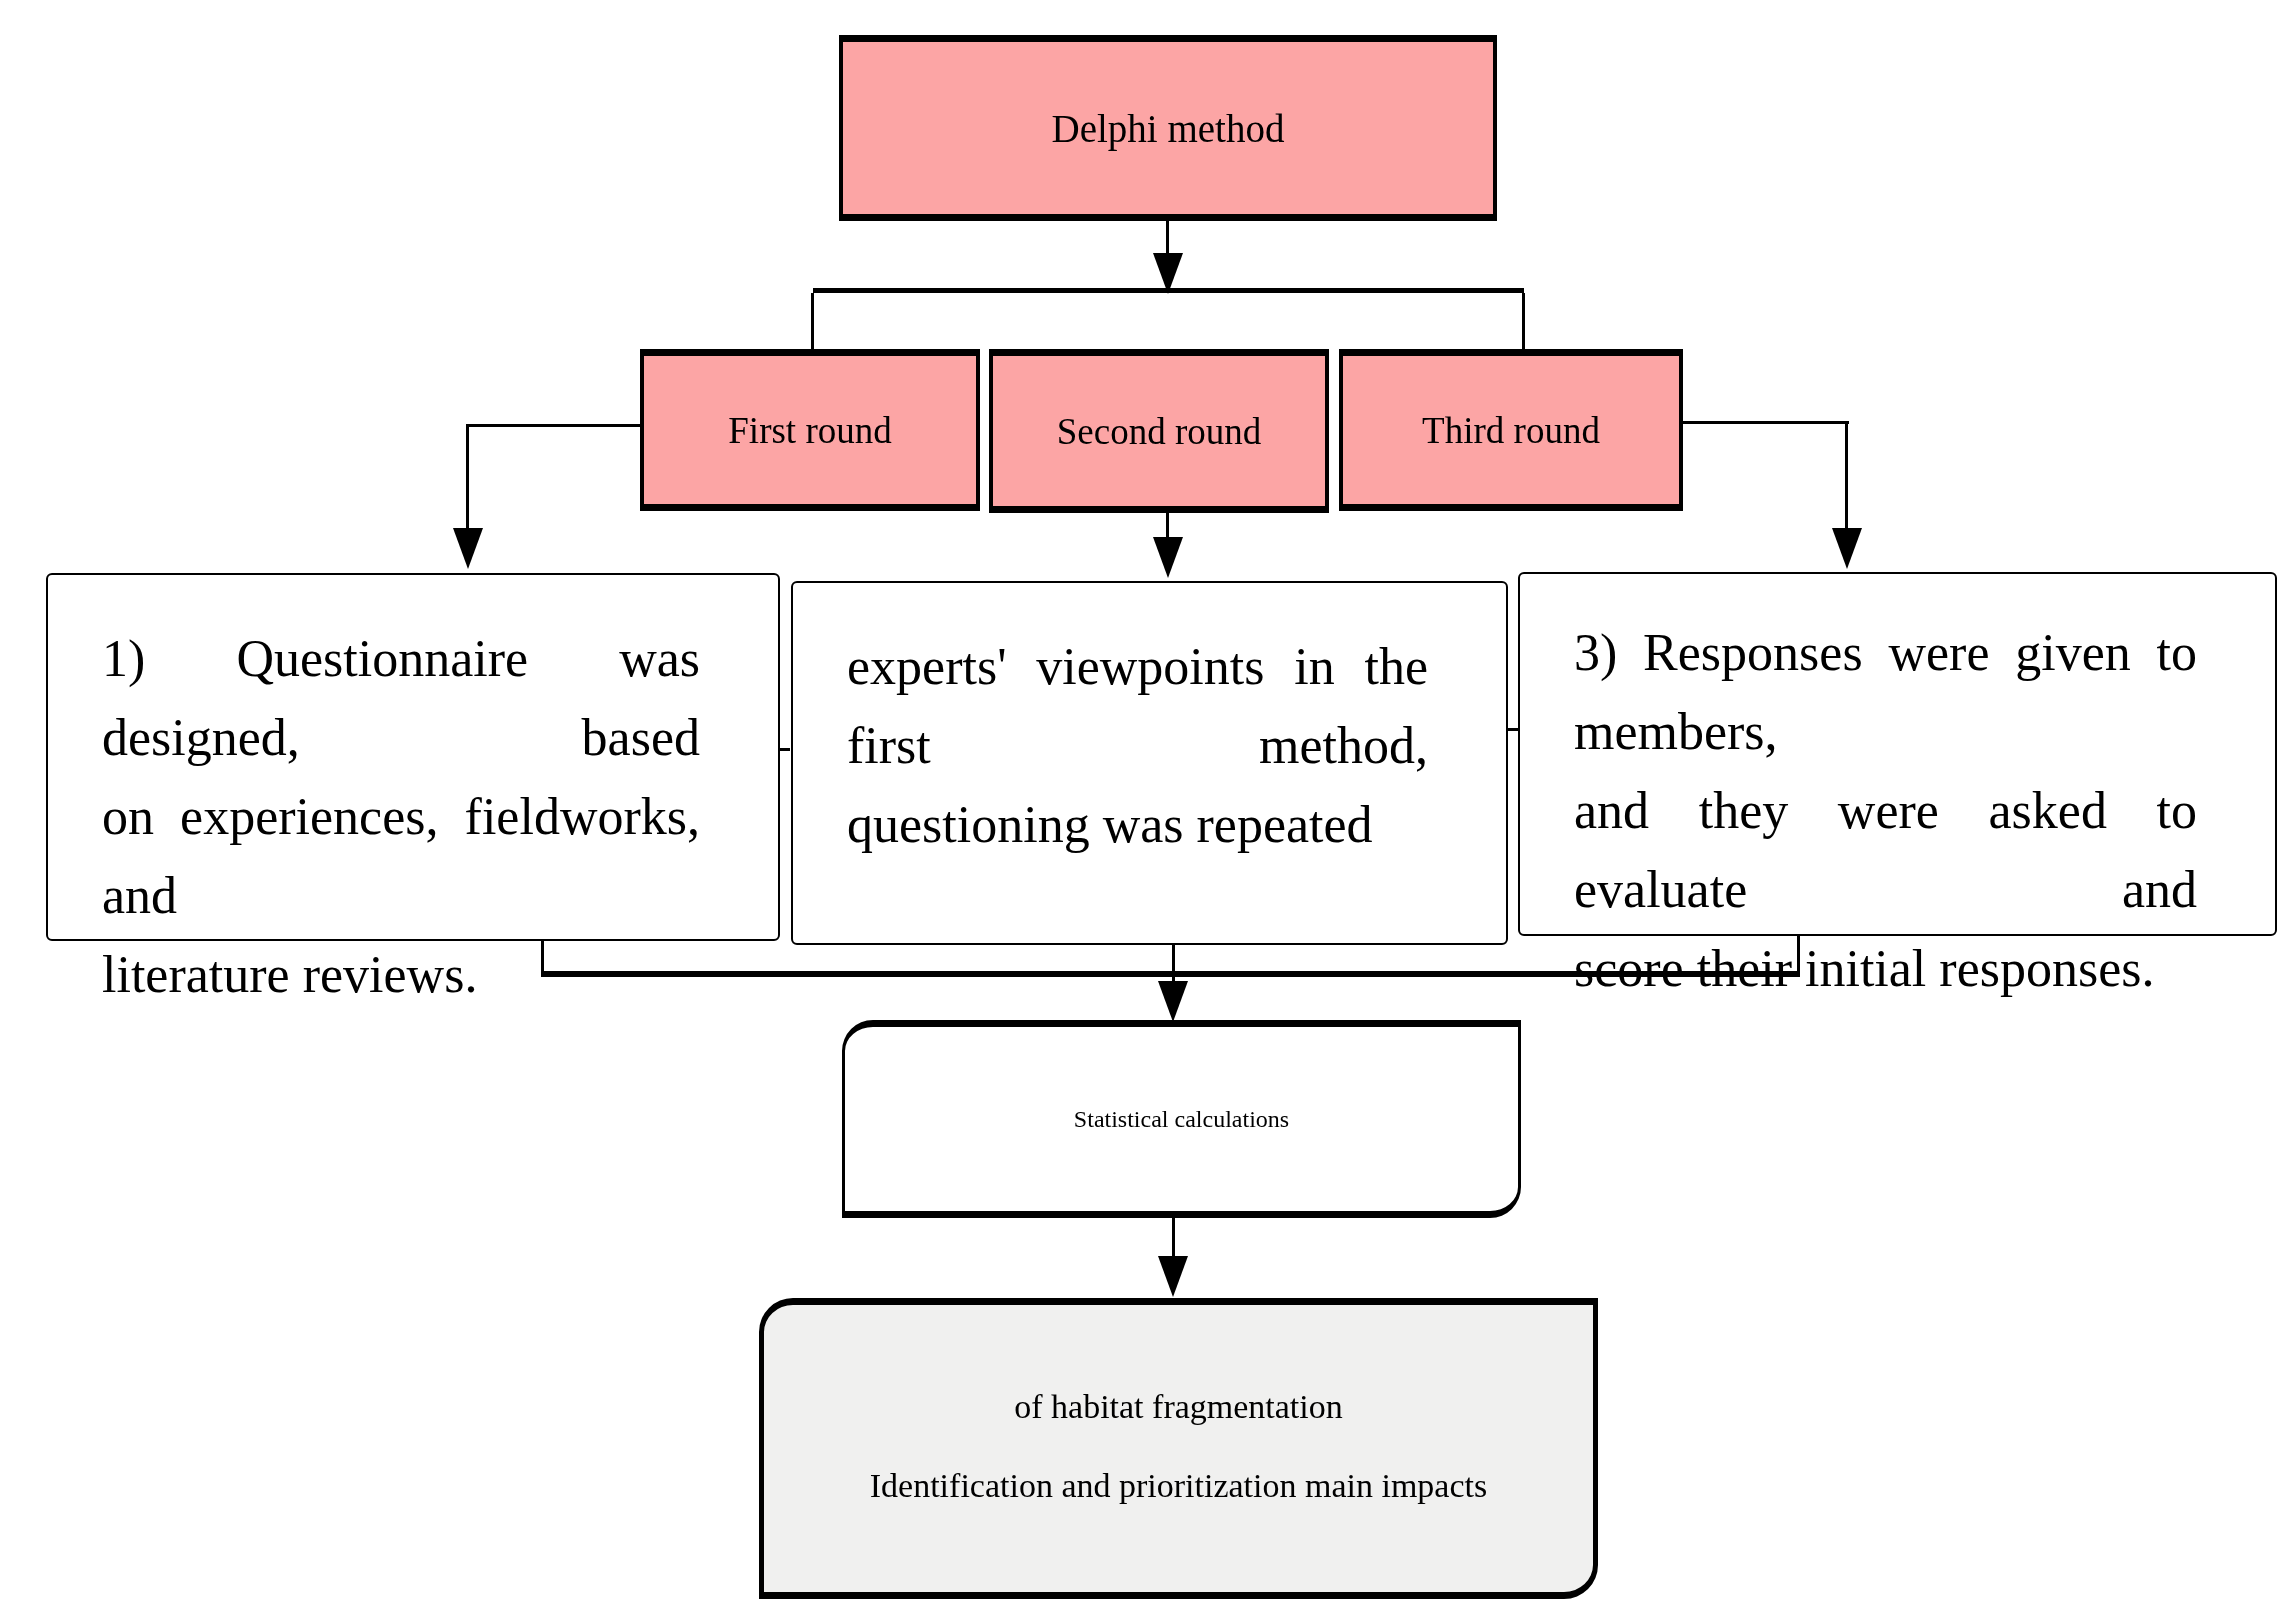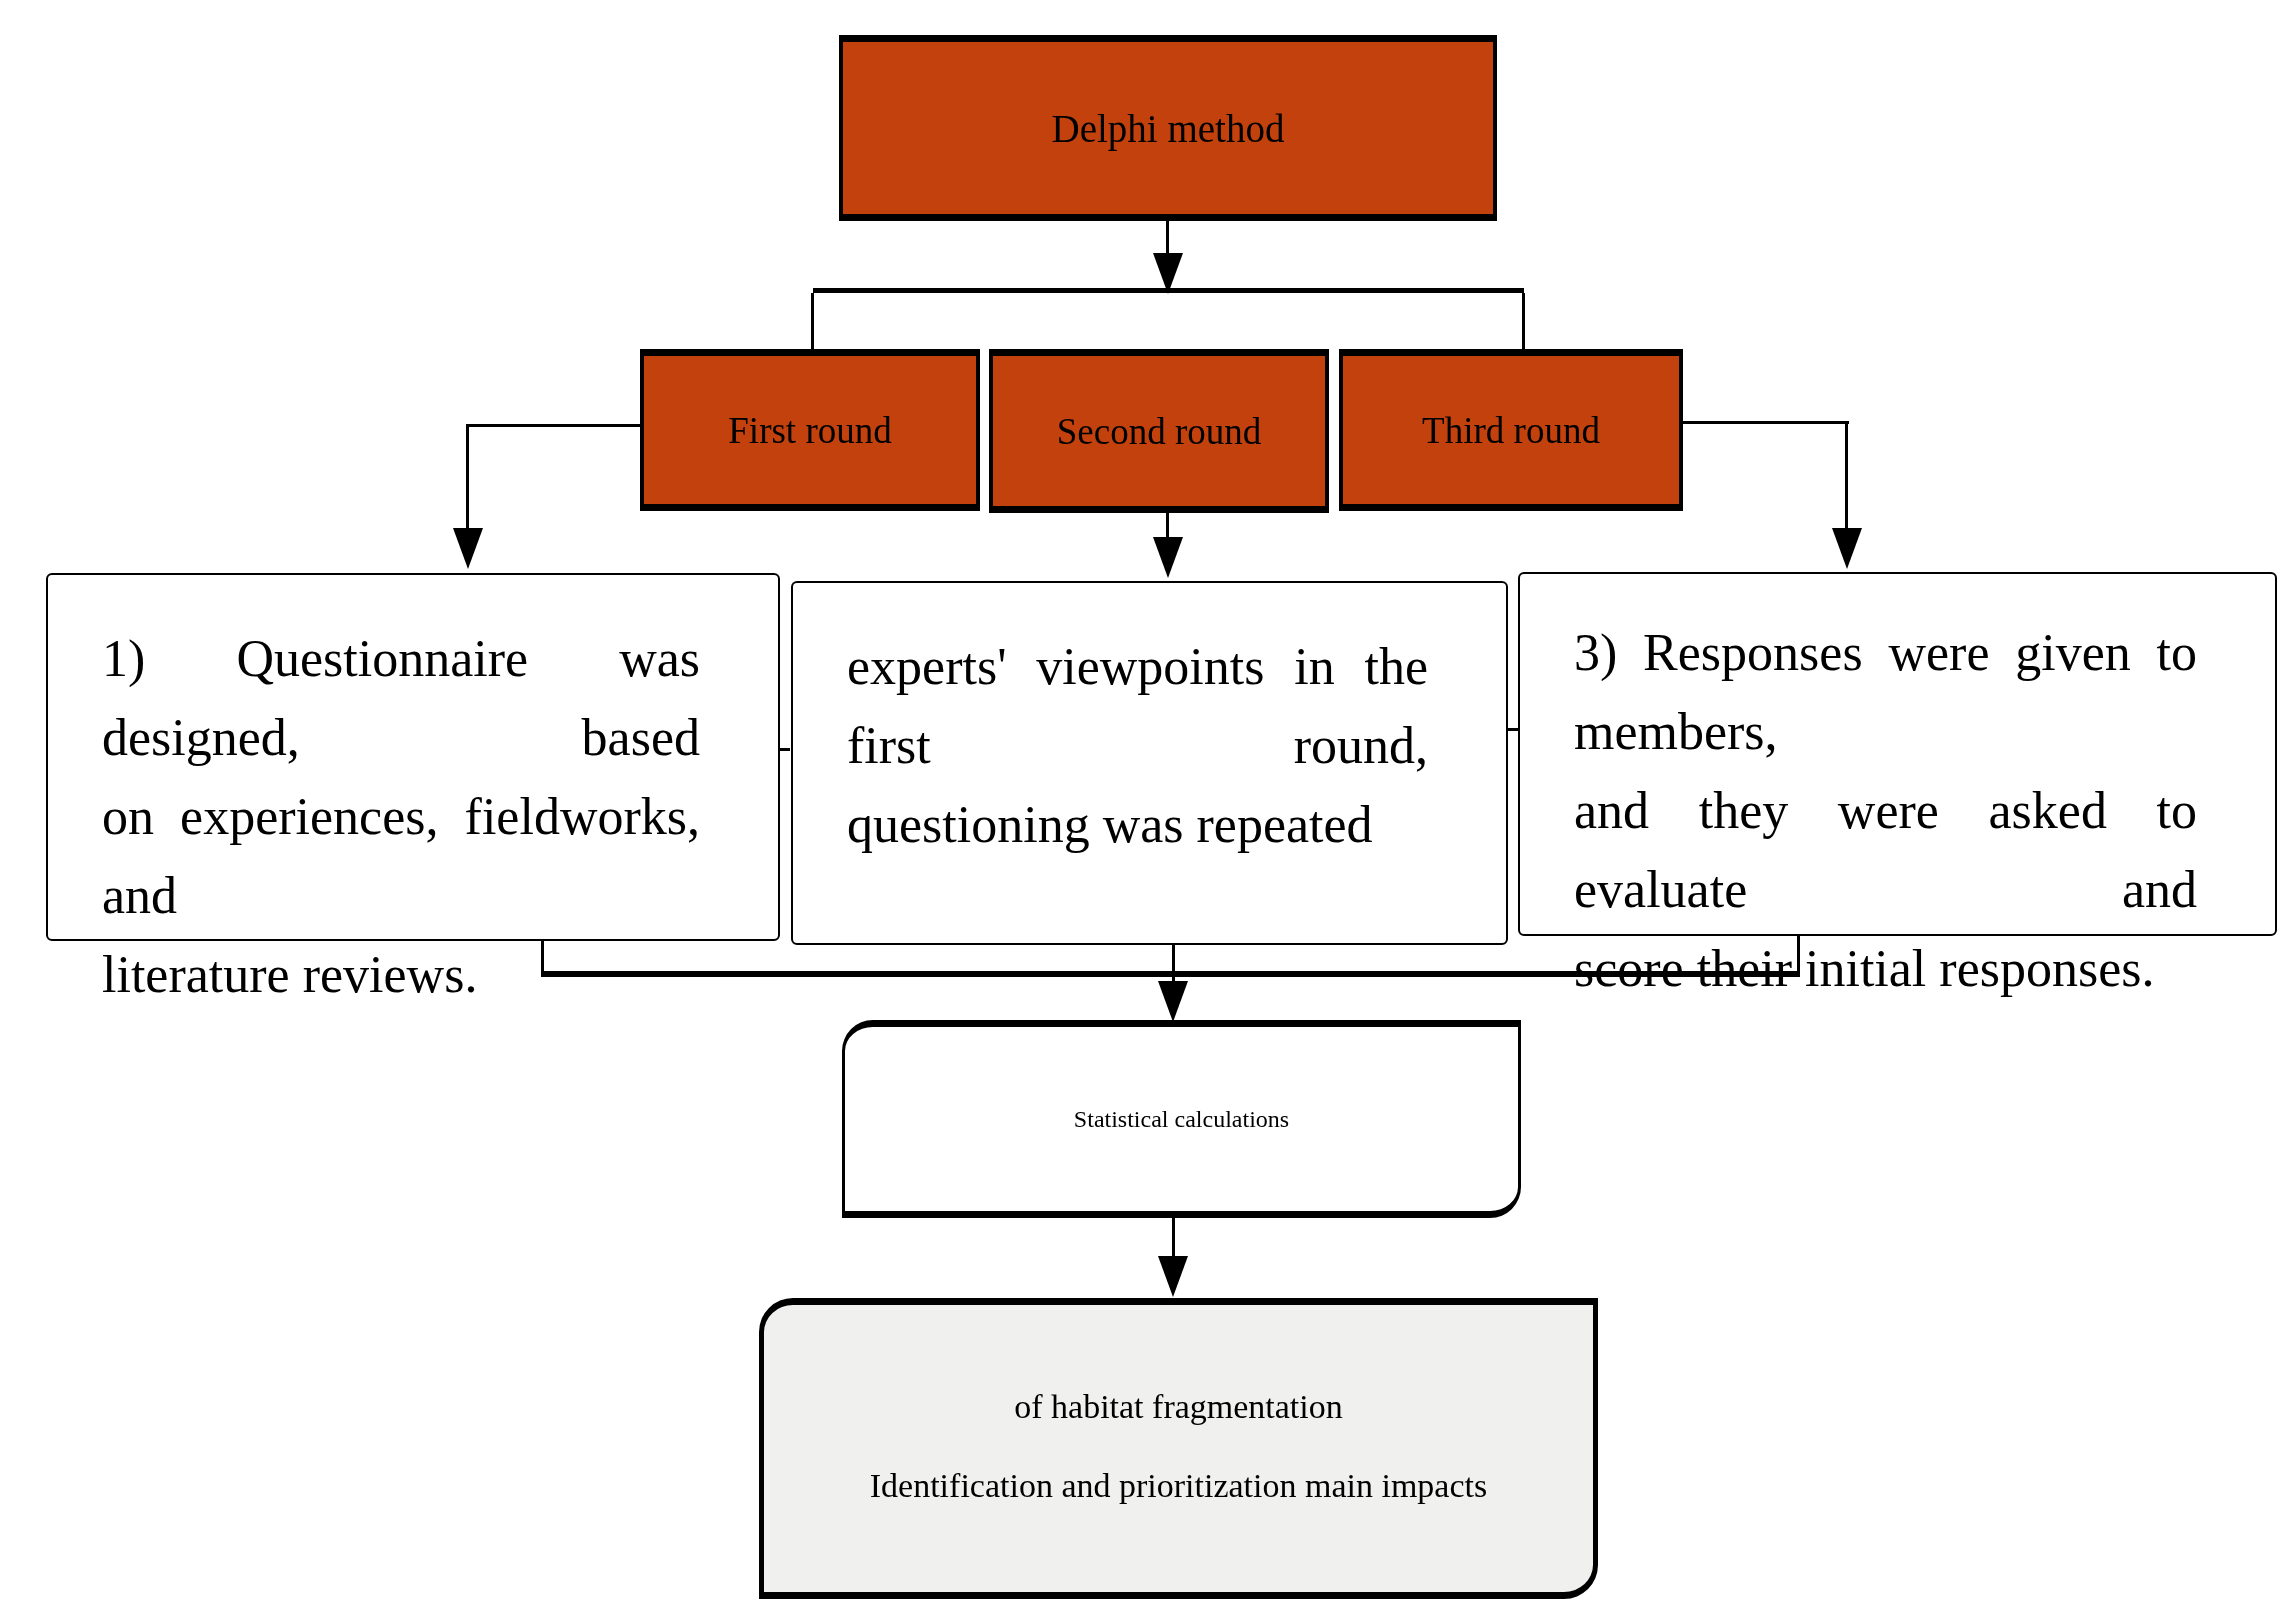--- a/index.html
+++ b/index.html
@@ -17,21 +17,21 @@
     position:absolute;width:0;height:0;
     border-left:15px solid transparent;
     border-right:15px solid transparent;
     border-top:41px solid #000000;
   }
   
   .rect-box{
     position:absolute;box-sizing:border-box;
     border:4.5px solid #000000;
     border-top-width:7.3px;border-bottom-width:7.3px;
-    background:#c2410c;
+    background:#fca5a5;
     display:flex;align-items:center;justify-content:center;
     text-align:center;
   }
   .title-font{font-size:39px;}
   .round-font{font-size:37px;}
   
   .step-box{
     position:absolute;box-sizing:border-box;
     border:2.3px solid #000000;border-radius:6px;
     background:#ffffff;
@@ -97,21 +97,21 @@
   <div class="line" style="left:1680px;top:421px;width:169px;height:3.4px;"></div>
   <div class="line" style="left:1845px;top:421px;width:3.4px;height:108px;"></div>
   <div class="arrowhead" style="left:1832px;top:528px;"></div>
 
   <div class="step-box" style="left:46px;top:573px;width:734px;height:368px;">
     <div class="step-line">1) Questionnaire was designed, based</div>
     <div class="step-line">on experiences, fieldworks, and</div>
     <div class="step-line">literature reviews.</div>
   </div>
   <div class="step-box" style="left:791px;top:581px;width:717px;height:364px;">
-    <div class="step-line">experts' viewpoints in the first round,</div>
+    <div class="step-line">experts' viewpoints in the first method,</div>
     <div class="step-line">questioning was repeated</div>
   </div>
   <div class="step-box" style="left:1518px;top:572px;width:759px;height:364px;padding-top:39px;">
     <div class="step-line">3) Responses were given to members,</div>
     <div class="step-line">and they were asked to evaluate and</div>
     <div class="step-line">score their initial responses.</div>
   </div>
 
   <div class="line" style="left:779px;top:748px;width:11.3px;height:2.8px;"></div>
   <div class="line" style="left:1508px;top:728px;width:10px;height:2.8px;"></div>

